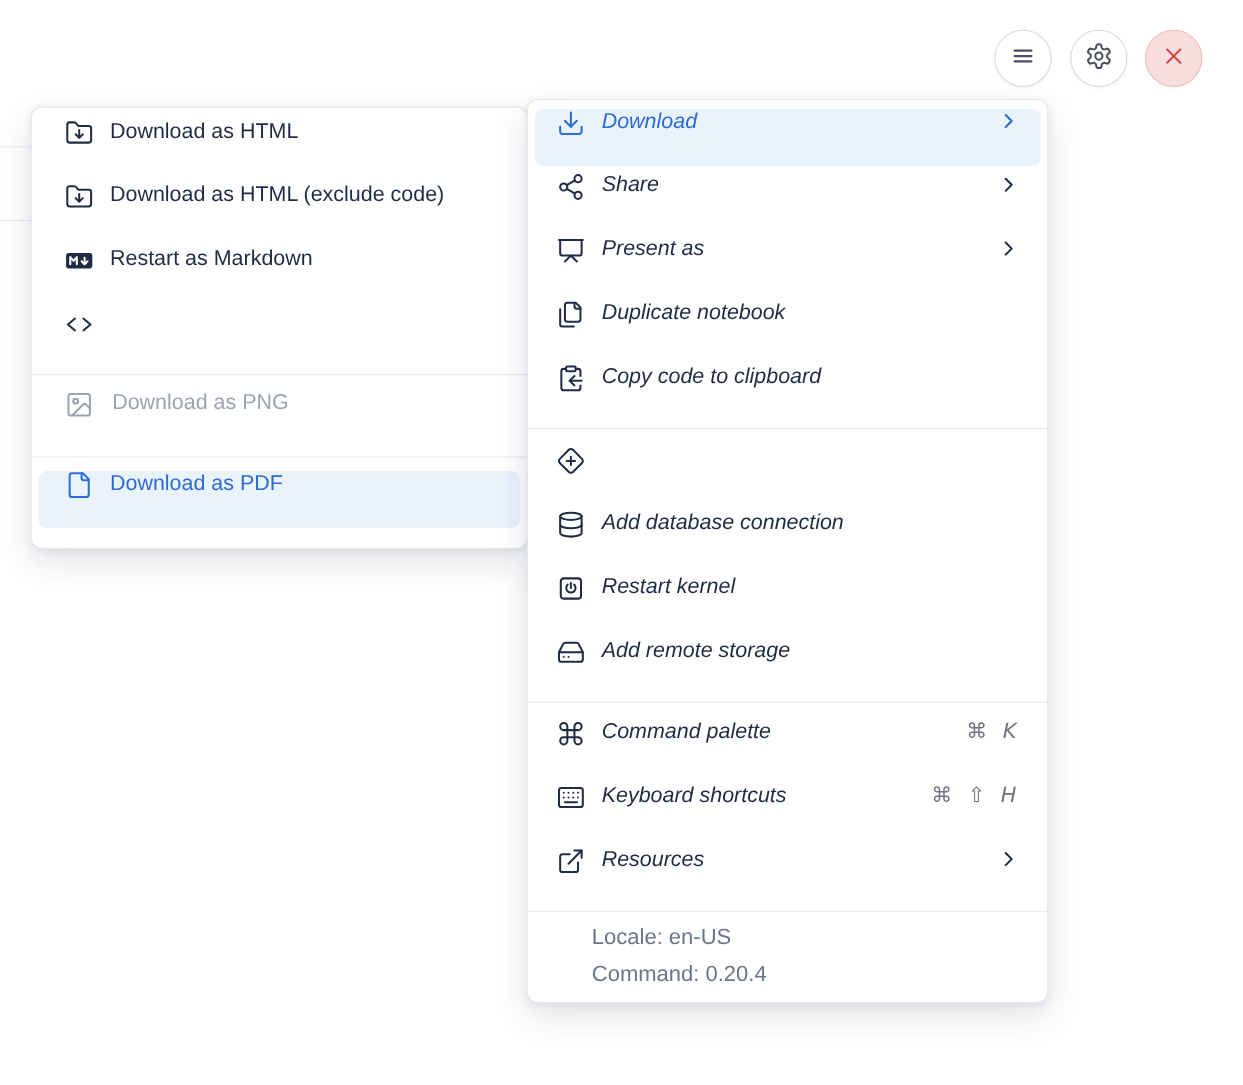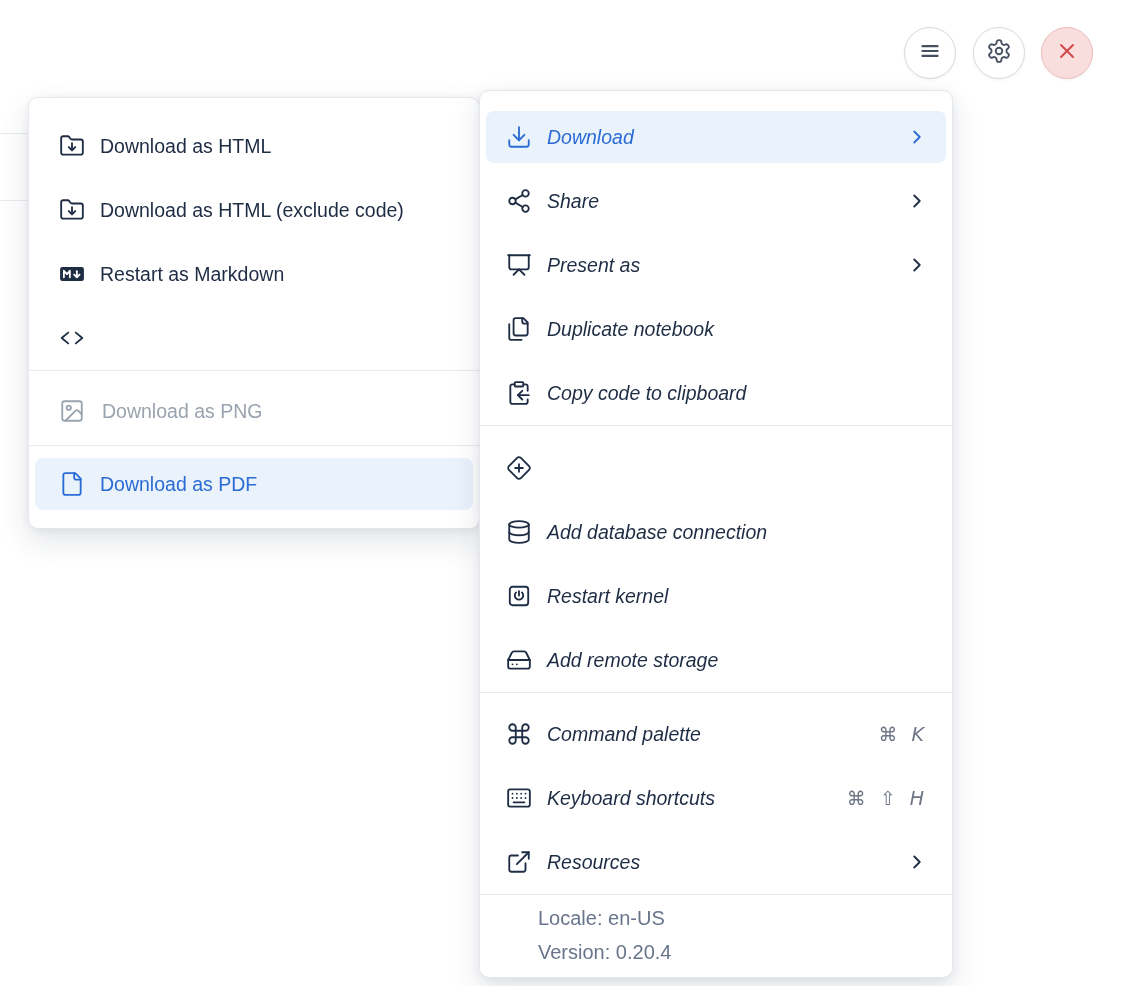--- a/index.html
+++ b/index.html
@@ -21,21 +21,21 @@
     background:#fff;border:1.5px solid #d7dade;display:flex;align-items:center;justify-content:center;
     box-shadow:0 1px 3px rgba(30,44,68,.06);color:#46505f;cursor:pointer;}
   .circle-btn.danger{background:#f9dede;border-color:#eebcbc;color:#d24848;}
 
   
   .panel{position:absolute;background:#fff;border:1px solid var(--border);border-radius:10px;
     box-shadow:0 12px 30px rgba(25,39,68,.12),0 2px 8px rgba(25,39,68,.06);}
   .submenu{left:28px;top:97px;width:452px;padding:10px 0 12px;}
   .mainmenu{left:479px;top:90px;width:474px;padding:8px 0 8px;}
 
-  .mi{display:flex;align-items:center;height:52px;margin:12px 6px 6px;border-radius:8px;
+  .mi{display:flex;align-items:flex-start;height:52px;margin:0 6px 6px;border-radius:8px;
     padding:0 18px 0 24px;gap:15px;font-size:19.5px;cursor:pointer;}
   .mainmenu .mi{padding-left:20px;font-style:italic;}
   .mi .ic{flex:0 0 26px;width:26px;height:26px;display:flex;align-items:center;justify-content:center;}
   .mi .ic svg{width:26px;height:26px;stroke:currentColor;fill:none;stroke-width:1.7;
     stroke-linecap:round;stroke-linejoin:round;}
   .mi .lbl{flex:1;white-space:nowrap;}
   .mi.active{background:var(--blue-bg);color:var(--blue);}
   .mi.disabled{color:var(--disabled);cursor:default;gap:17px;}
   .chev{flex:0 0 22px;display:flex;align-items:center;justify-content:center;}
   .chev svg{width:22px;height:22px;stroke:currentColor;fill:none;stroke-width:2;
@@ -302,15 +302,15 @@
     <span class="lbl">Resources</span>
     <span class="chev">
         <svg viewBox="0 0 24 24">
           <path d="m9 18 6-6-6-6"></path>
         </svg>
       </span>
   </div>
   <div class="sep mc"></div>
   <div class="menu-footer">
     <div>Locale: en-US</div>
-    <div>Version: 0.20.4</div>
+    <div>Command: 0.20.4</div>
   </div>
 </div>
 
 </body></html>

